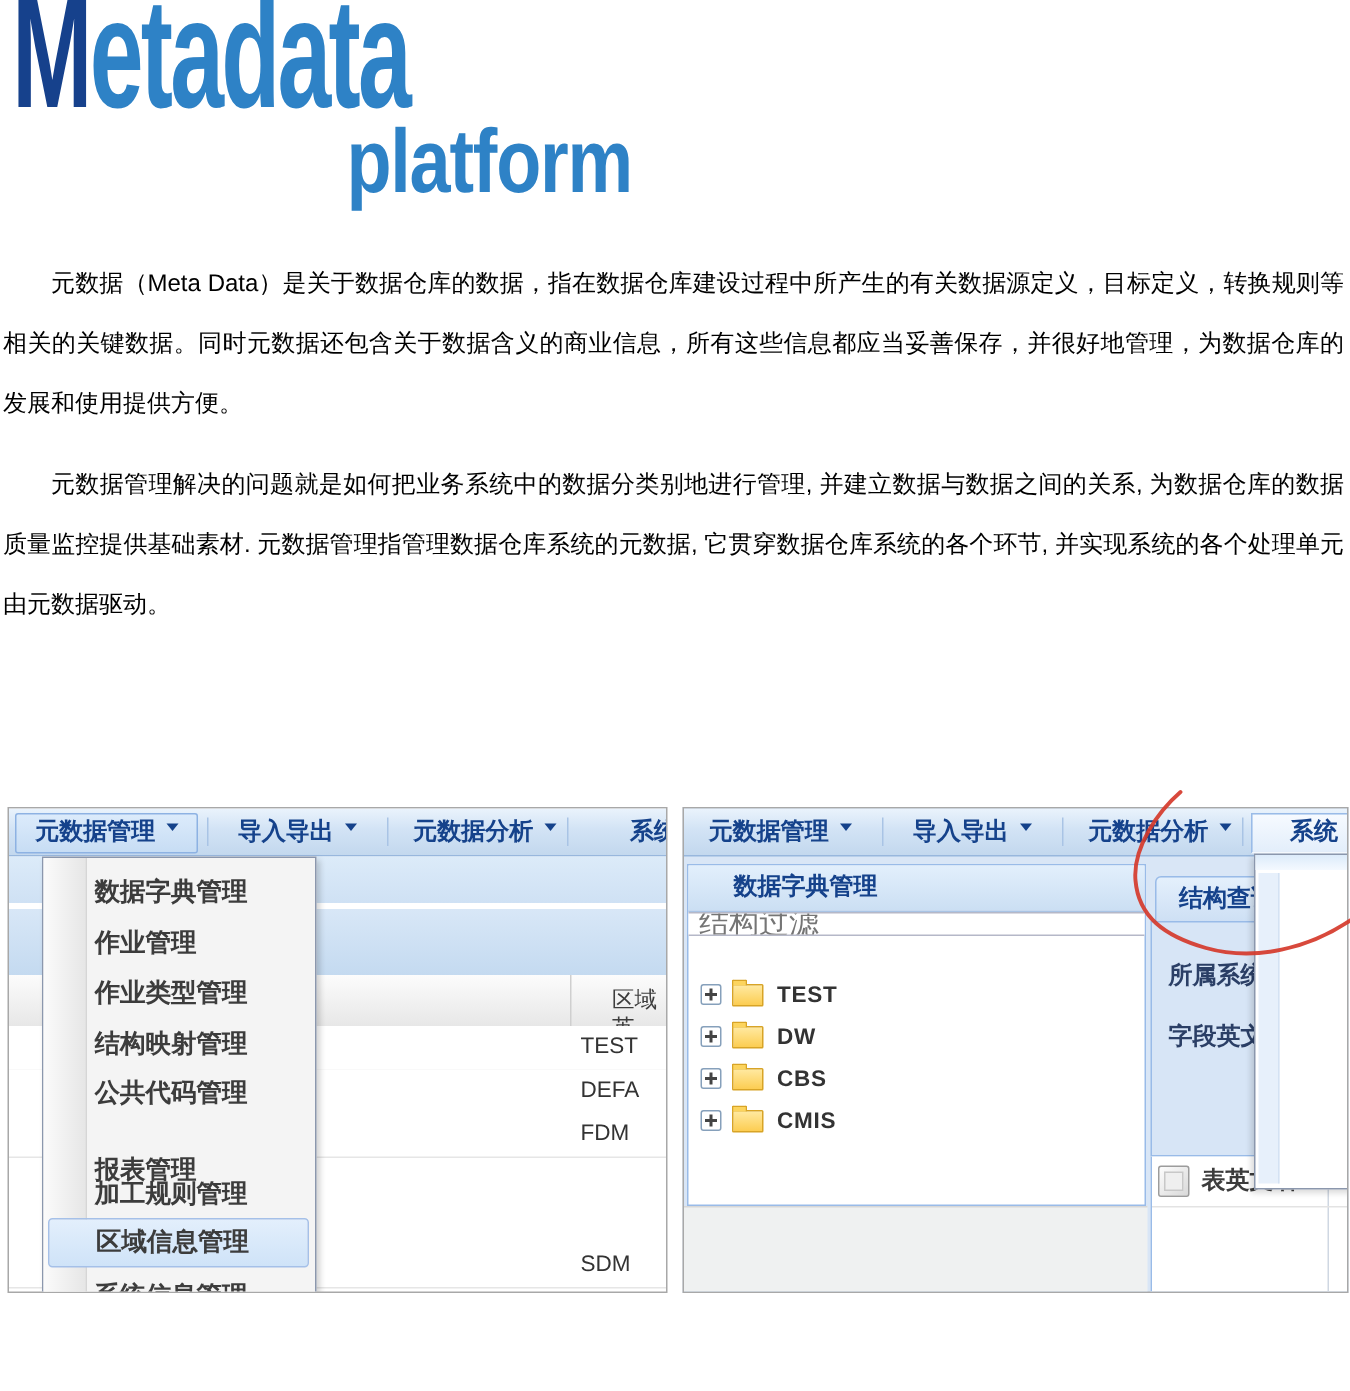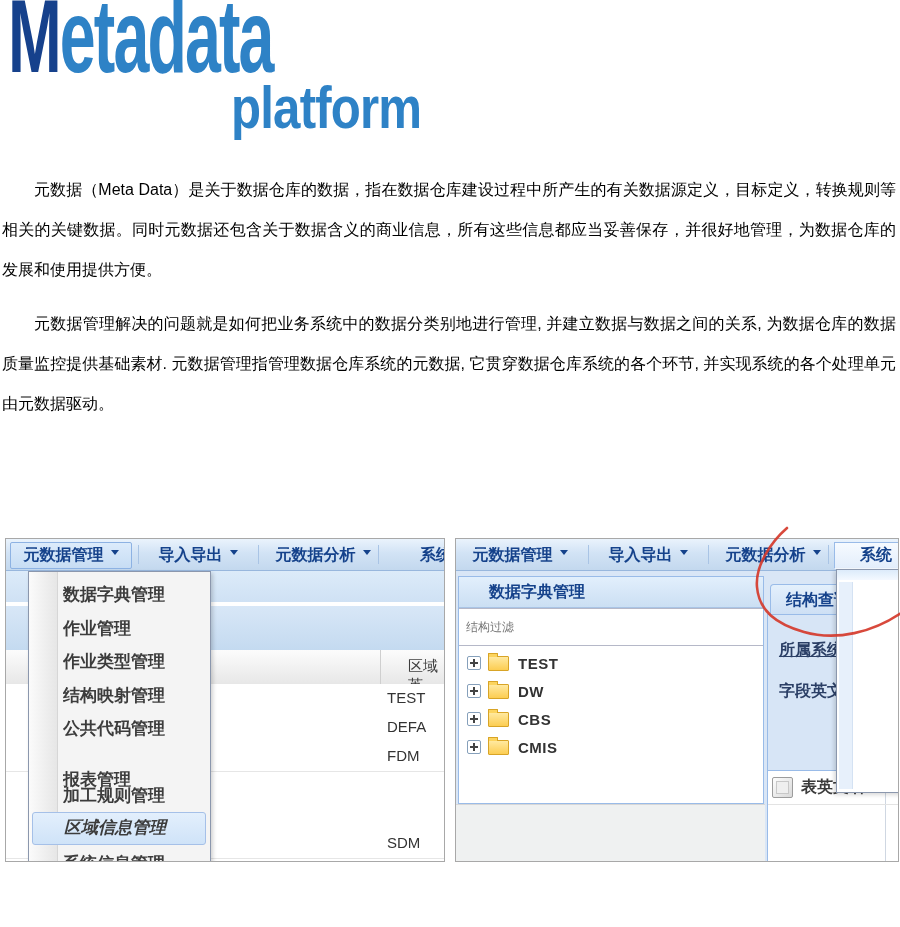--- a/index.html
+++ b/index.html
@@ -55,31 +55,31 @@
   .grid-row span{position:absolute;left:381px;top:5px;font-size:15px;color:#333;}
   .gr-0{top:145px;} .gr-1{top:174px;} .gr-2{top:203px;} .gr-3{top:232px;} .gr-4{top:261px;} .gr-5{top:290px;}
 
   .dropmenu{position:absolute;left:22px;top:32px;width:181px;bottom:-3px;background:#f4f4f4;
          border:1px solid #8b97ad;box-shadow:2px 2px 4px rgba(0,0,0,.18);}
   .dropmenu-gutter{position:absolute;left:0;top:0;bottom:0;width:28px;
          background:linear-gradient(to right,#fbfbfb,#e6e6e6);border-right:1px solid #d6d6d6;}
   .drop-item{position:absolute;left:34px;right:4px;height:31px;line-height:31px;
          font-size:17px;font-weight:bold;color:#3c3c3c;white-space:nowrap;overflow:hidden;}
   .di-0{top:7px;} .di-1{top:41px;} .di-2{top:74px;} .di-3{top:108px;} .di-4{top:141px;}
-  .di-5{top:175px;margin-top:17px;} .di-6{top:208px;} .di-7{top:240px;font-style:italic;} .di-8{top:276px;}
+  .di-5{top:175px;margin-top:17px;} .di-6{top:208px;} .di-7{top:240px;} .di-8{top:276px;}
   .drop-item.selected{left:3px;right:4px;padding-left:31px;border:1px solid #a5c0e8;border-radius:3px;
          background:linear-gradient(#e3effc,#cfe3f8);line-height:29px;}
 
   
   .tree-panel{position:absolute;left:2px;top:37px;width:306px;bottom:57px;background:#fff;
          border:1px solid #99bbe8;box-sizing:border-box;}
   .tree-header{height:30px;line-height:30px;padding-left:30px;font-size:16px;font-weight:bold;color:#15428b;
          background:linear-gradient(#e2effc,#cbdff3);border-bottom:1px solid #a9c4e5;}
-  .filter-input{position:absolute;left:0;top:31px;width:100%;height:38px;box-sizing:border-box;
-         border:1px solid #b5b8c8;border-left:none;border-right:none;font-size:12px;color:#8a8a8a;
+  .filter-input{position:absolute;left:0;top:31px;width:100%;height:16px;box-sizing:border-box;
+         border:1px solid #b5b8c8;border-left:none;border-right:none;font-size:20px;color:#8a8a8a;
          padding:0 0 0 7px;background:#fff;outline:none;
          font-family:"Liberation Sans","DejaVu Sans",sans-serif;}
   .tree-row{position:absolute;left:8px;height:28px;display:flex;align-items:center;}
   .tr-0{top:72px;} .tr-1{top:100px;} .tr-2{top:128px;} .tr-3{top:156px;}
   .expander{width:12px;height:12px;background:#fff;border:1px solid #86a0bb;border-radius:2px;
          position:relative;flex:0 0 auto;}
   .expander::before,.expander::after{content:"";position:absolute;background:#444;}
   .expander::before{left:2px;right:2px;top:5px;height:2px;}
   .expander::after{top:2px;bottom:2px;left:5px;width:2px;}
   .folder{width:19px;height:13px;background:linear-gradient(#ffe9a0,#fccd52);border:1px solid #d8a426;
@@ -87,21 +87,21 @@
   .folder::before{content:"";position:absolute;left:-1px;top:-4px;width:8px;height:3px;
          background:#fcd45e;border:1px solid #d8a426;border-bottom:none;border-radius:1px 1px 0 0;}
   .tree-label{margin-left:9px;font-size:15px;color:#333;font-weight:bold;letter-spacing:.5px;}
 
   .detail-tab{position:absolute;left:314px;top:45px;height:30px;line-height:30px;padding:0 15px;
          background:linear-gradient(#e4f0fc,#cddff4);border:1px solid #99bbe8;border-bottom:none;
          border-radius:4px 4px 0 0;font-size:16px;font-weight:bold;color:#15428b;white-space:nowrap;}
   .detail-panel{position:absolute;left:311px;right:-2px;top:75px;height:157px;background:#d7e5f6;
          border:1px solid #99bbe8;box-sizing:border-box;}
   .detail-field{position:absolute;left:11px;font-size:16px;font-weight:bold;color:#2b3f66;white-space:nowrap;}
-  .df-1{top:25px;text-decoration:underline;} .df-2{top:66px;}
+  .df-1{top:25px;} .df-2{top:66px;}
   .lower-white{position:absolute;left:311px;right:0;top:232px;bottom:0;background:#fff;
          border-left:1px solid #99bbe8;}
   .lower-white .vline{position:absolute;left:117px;top:0;bottom:0;width:1px;background:#cfd7e2;}
   .checkbox-row{position:absolute;left:0;right:0;top:0;height:33px;border-bottom:1px solid #e3e3e3;}
   .checkbox{position:absolute;left:4px;top:6px;width:19px;height:19px;border:1px solid #9c9c9c;
          border-radius:2px;background:linear-gradient(135deg,#fdfdfd,#d9d9d9);}
   .checkbox::after{content:"";position:absolute;inset:3px;background:#efefef;border:1px solid #c8c8c8;}
   .checkbox-label{position:absolute;left:33px;top:6px;font-size:16px;font-weight:bold;color:#3c3c3c;white-space:nowrap;}
   .footer-left{position:absolute;left:0;width:309px;top:265px;bottom:0;background:#eff1f1;border-top:1px solid #d7d7d7;}
 

